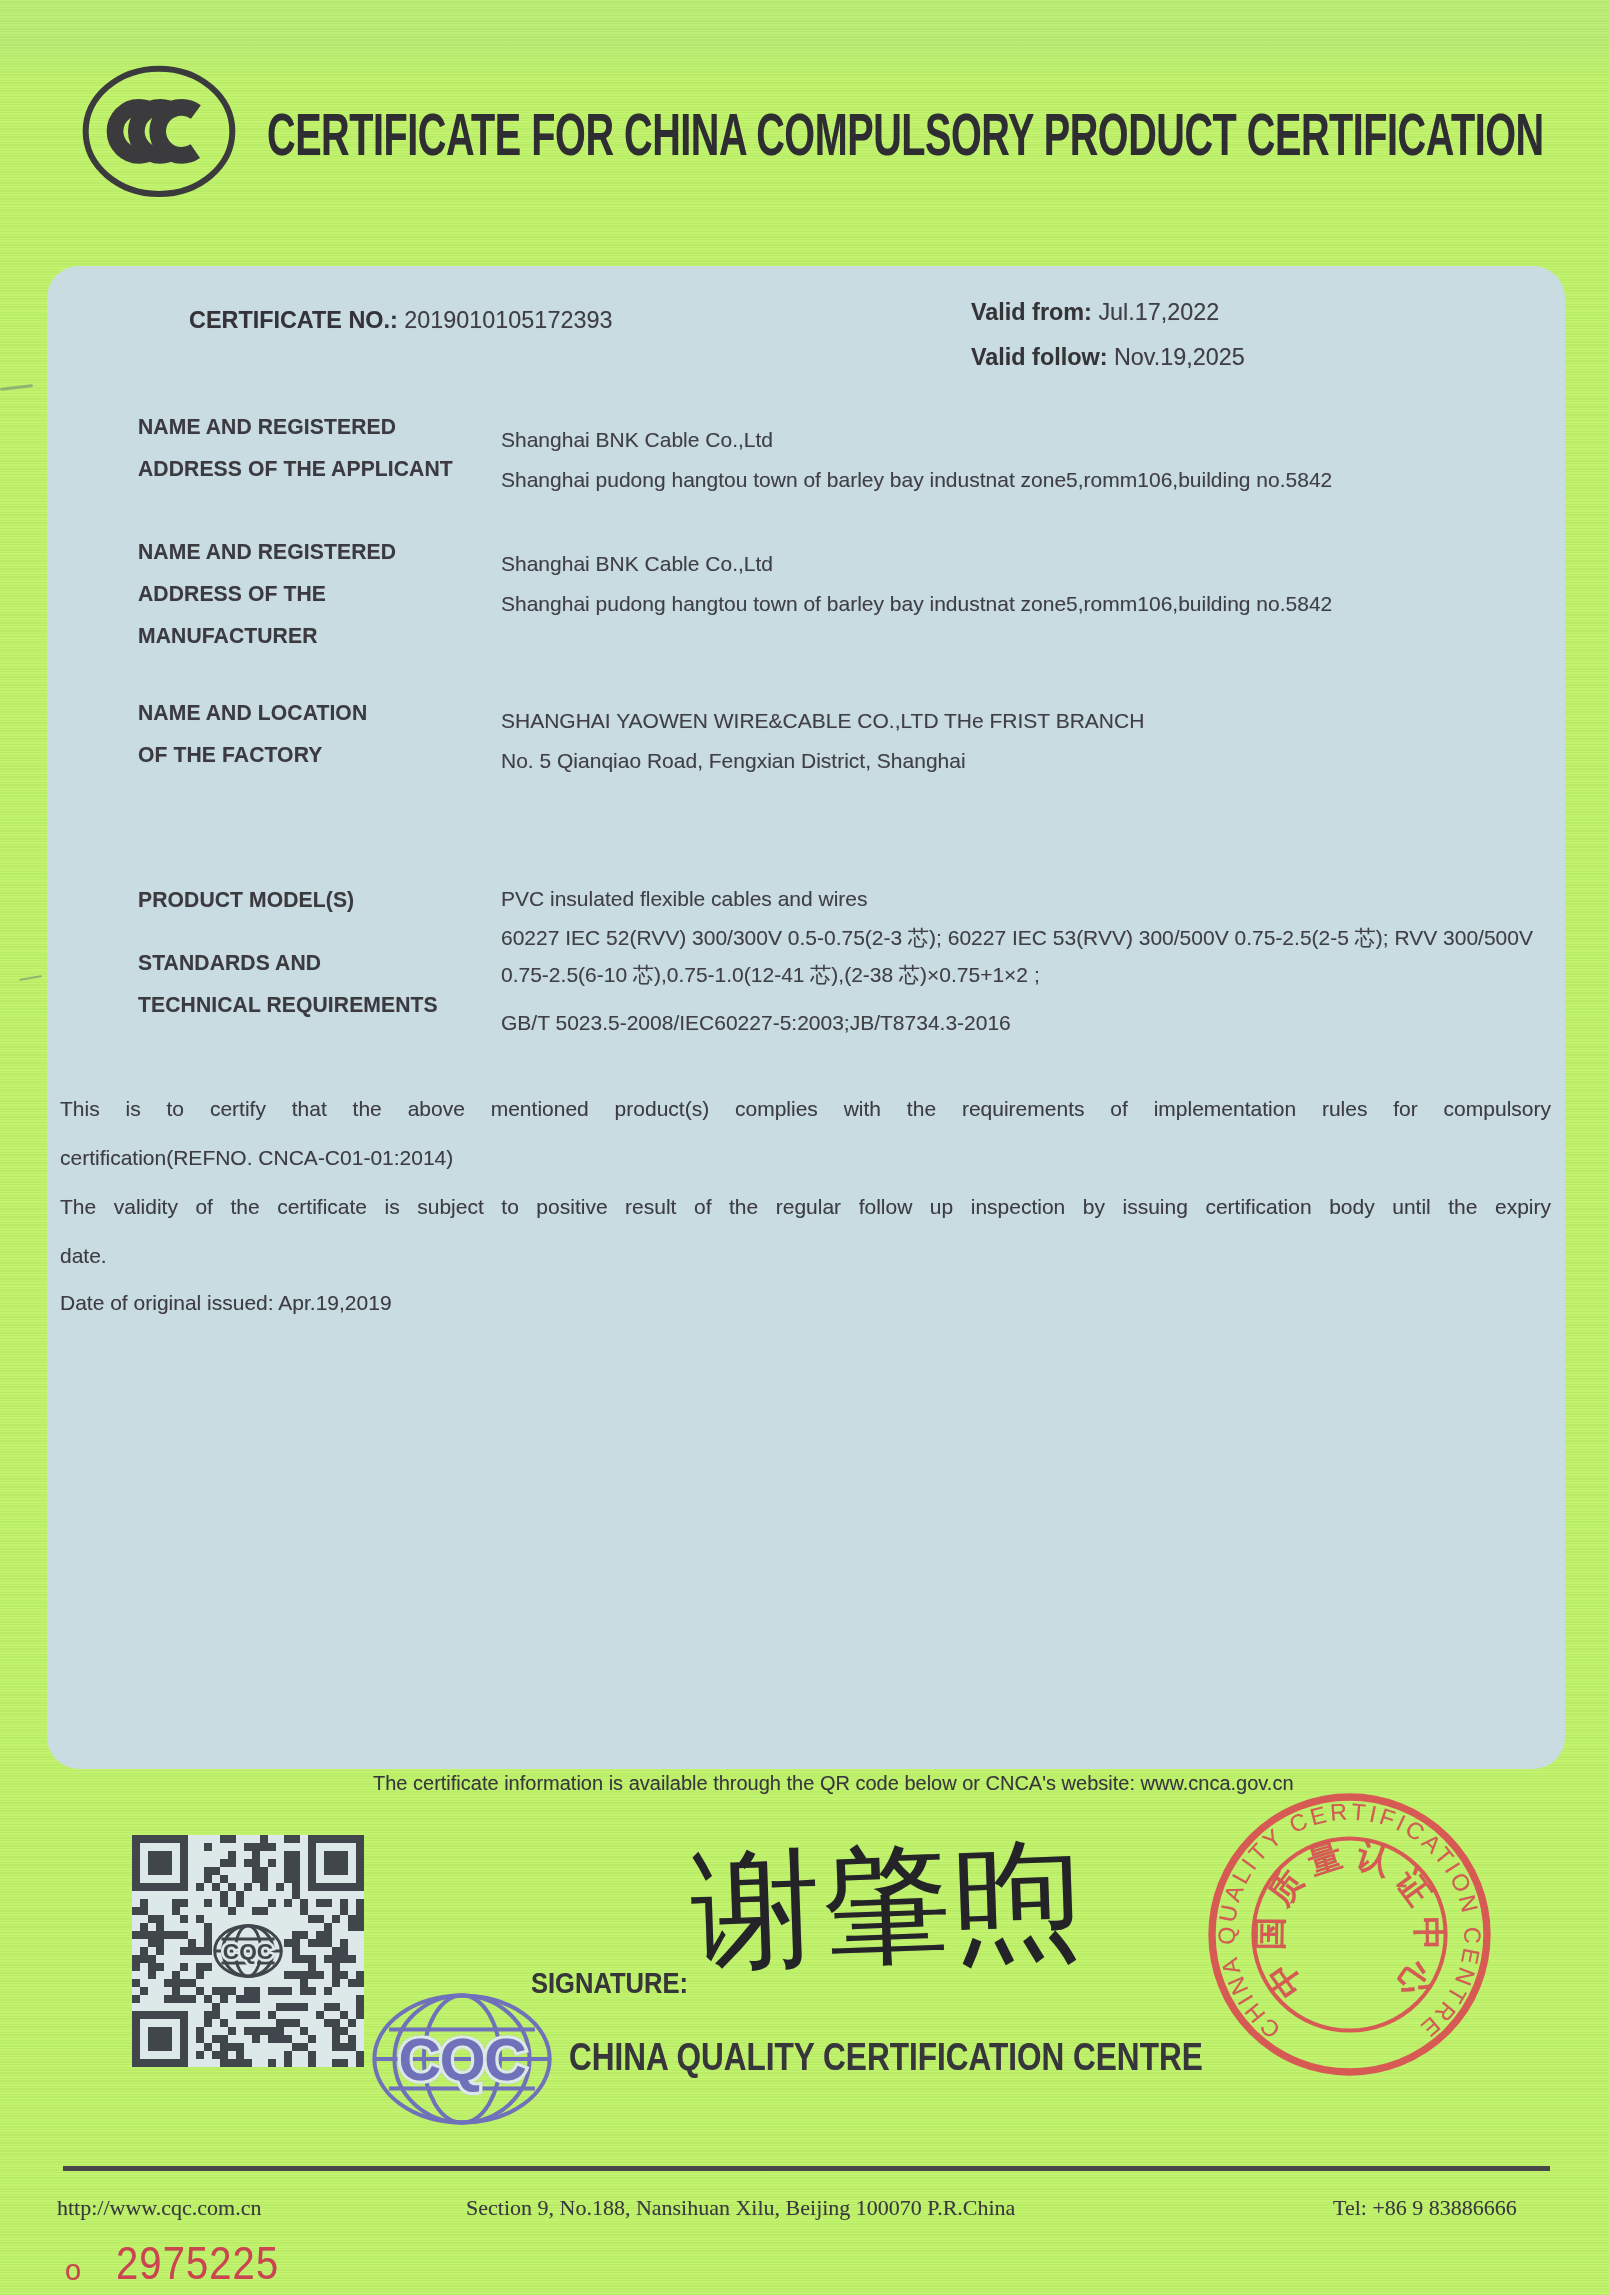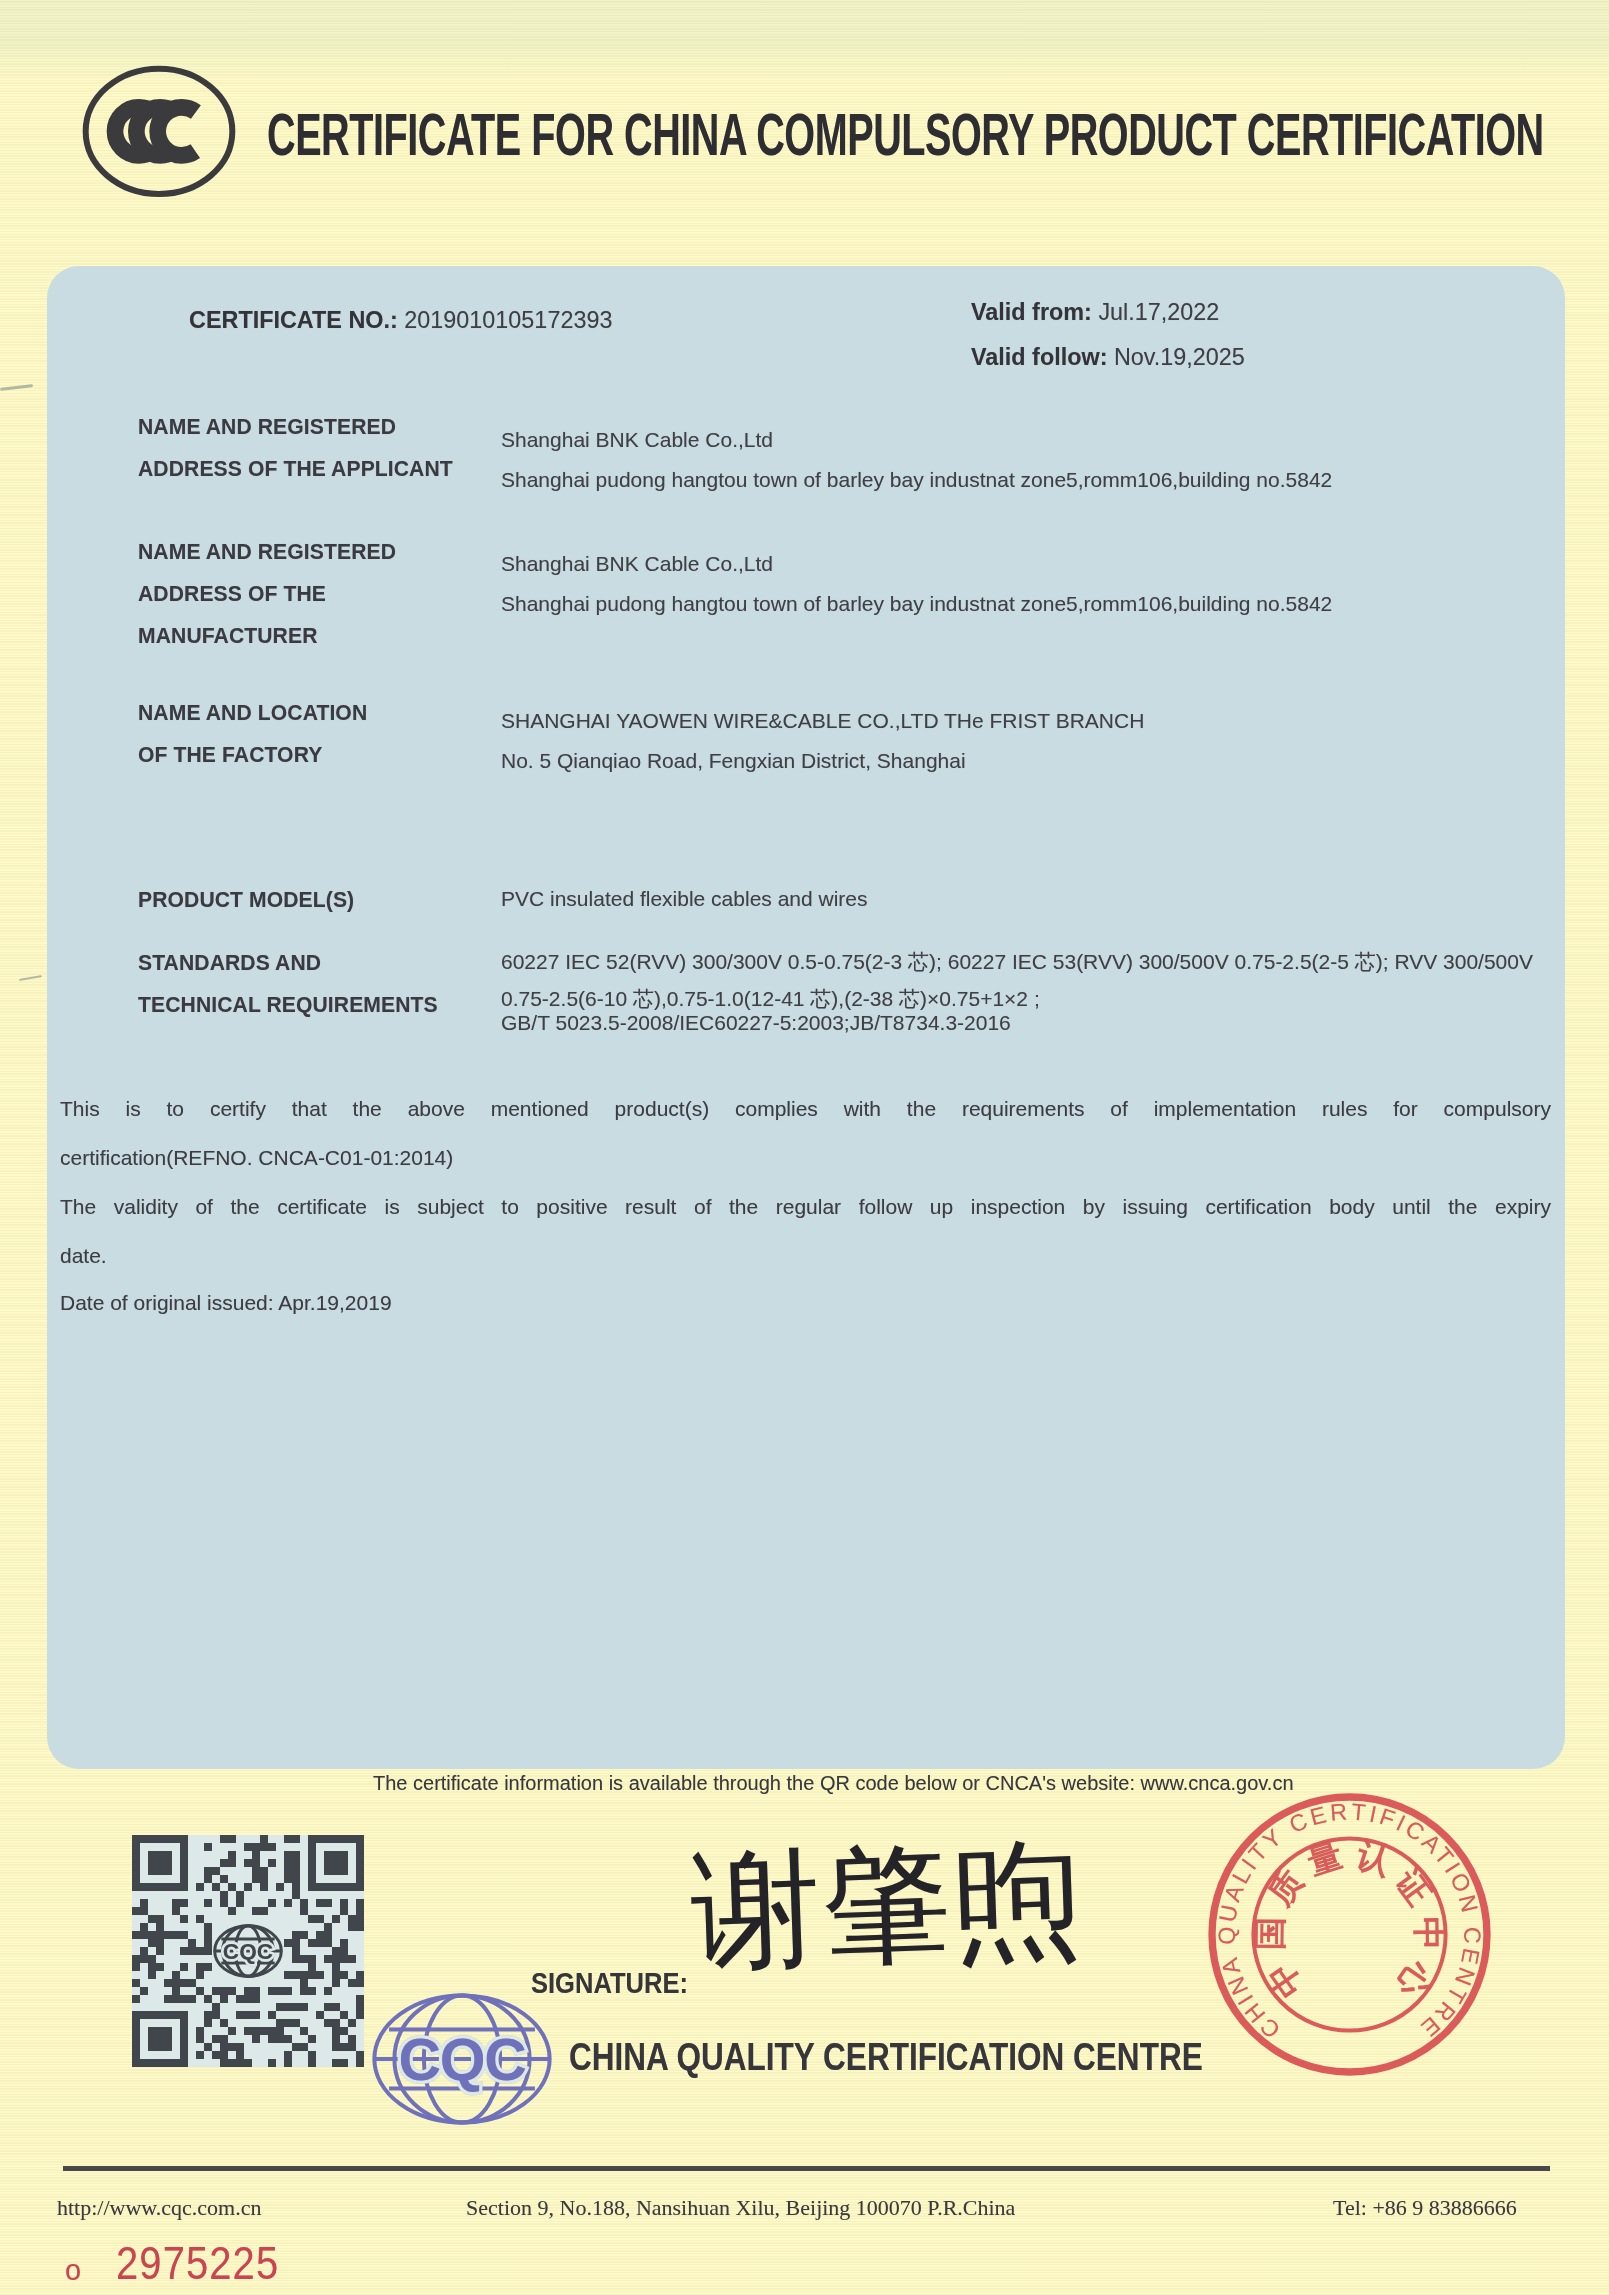--- a/index.html
+++ b/index.html
@@ -1,19 +1,19 @@
 <!DOCTYPE html>
 <html style="font-size:10.7px"><head>
 <meta charset="utf-8">
 <style>
   * { margin:0; padding:0; box-sizing:border-box; }
   html,body { width:1609px; background:#dde8e8; }
   .page {
     position:relative; width:1609px; height:2295px; overflow:hidden;
-    background:#fef9c3;
+    background:#bef264;
     font-family:"Liberation Sans", sans-serif;
     color:#36363a;
     text-shadow:0 0 0.7px rgba(70,70,80,.30);
   }
   
   .page::before {
     content:""; position:absolute; inset:0; z-index:0; pointer-events:none;
     background:
       repeating-linear-gradient(180deg, rgba(255,255,255,.07) 0 1.3px, rgba(100,135,150,.055) 1.3px 2.7px),
       linear-gradient(180deg, rgba(150,190,185,.12) 0 40px, rgba(150,190,185,0) 80px);
@@ -34,21 +34,21 @@
   .valid-from { left:971px; top:299px; }
   .valid-until { left:971px; top:344px; }
 
   .sec-label {
     position:absolute; left:138px; font-weight:700; font-size:22px; line-height:42px;
     color:#3a3a40; letter-spacing:0.1px; white-space:nowrap;
     transform:scaleX(.96); transform-origin:left top;
   }
   .sec-value { position:absolute; left:501px; width:1056px; font-size:21px; line-height:40px; color:#3f3f45; }
   .sec-value > div { white-space:nowrap; }
-  .sec-value > div.wrapline { white-space:normal; line-height:37px;margin-top:24px; }
+  .sec-value > div.wrapline { white-space:normal; line-height:37px; }
 
   .body-line { position:absolute; left:60px; width:1491px; font-size:21px; color:#3c3c42; white-space:nowrap; }
   .body-line.just { white-space:normal; text-align:justify; text-align-last:justify; }
 
   .qr-note { position:absolute; left:373px; top:1772px; font-size:20px; color:#37373c; white-space:nowrap; }
   .qr-box { position:absolute; left:132px; top:1835px; }
 
   .signature-label {
     position:absolute; left:531px; top:1967px; font-size:29px; font-weight:700; color:#35353a;
     transform:scaleX(.88); transform-origin:left top; white-space:nowrap;

